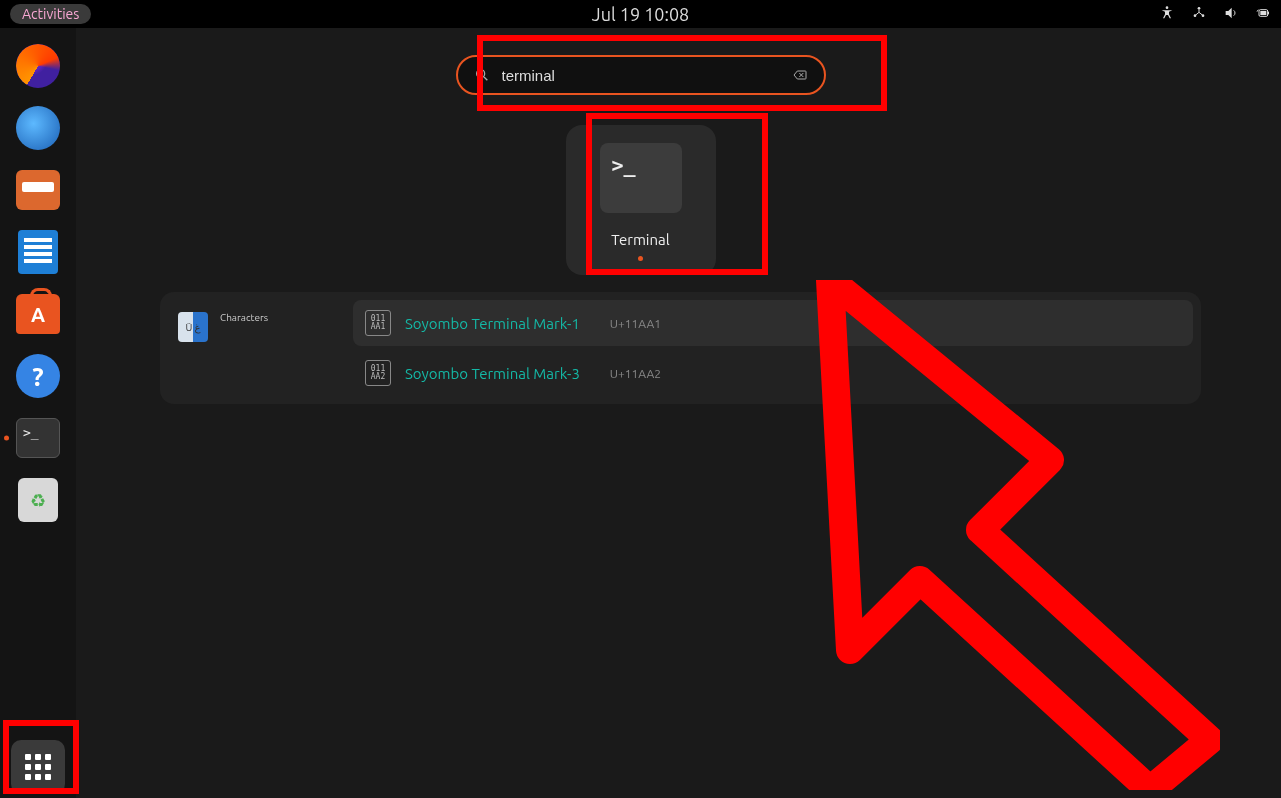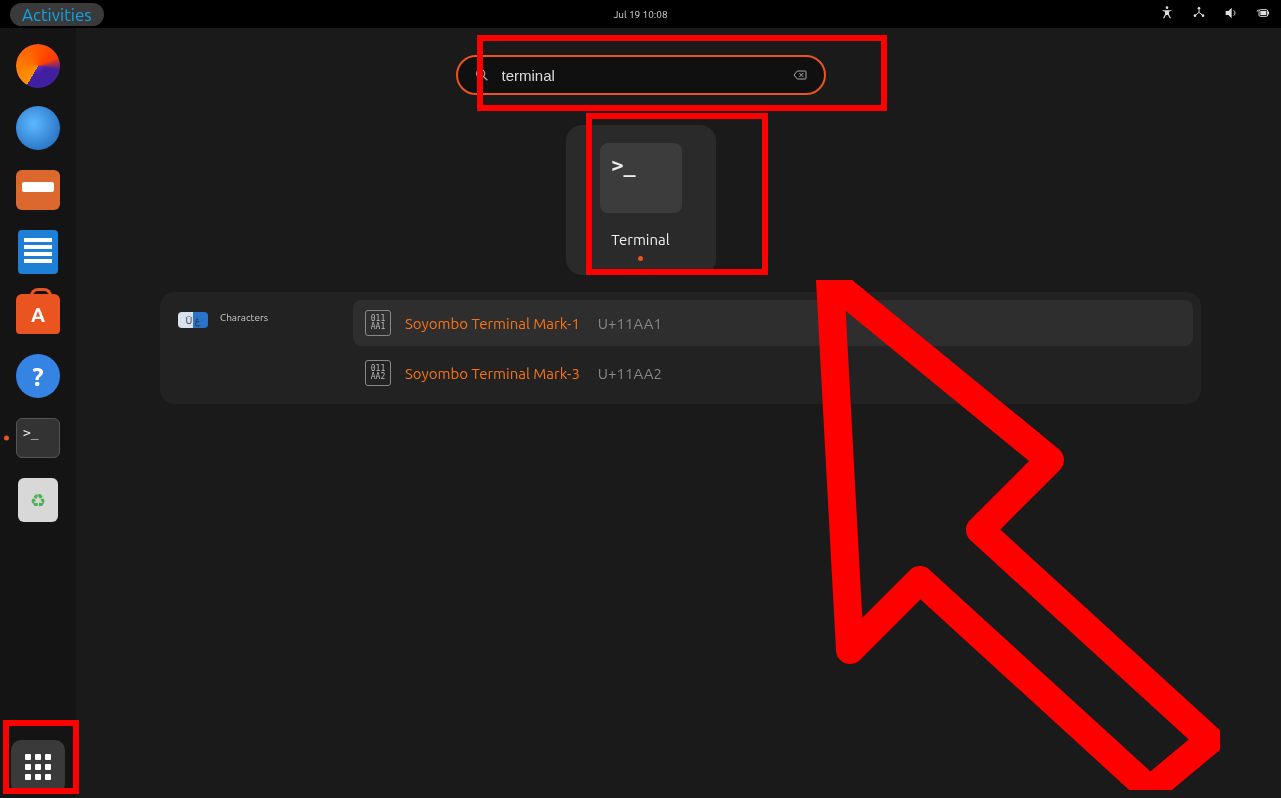--- a/index.html
+++ b/index.html
@@ -18,26 +18,26 @@
       background: #000;
       display: flex; align-items: center;
       padding: 0 10px;
       font-size: 13px;
       color: #ddd;
     }
     .activities-btn {
       background: #3a3a3a;
       border-radius: 12px;
       padding: 2px 12px;
-      font-size: 17px;
-      color: #0ea5e9;
+      font-size: 14px;
+      color: #f9a8d4;
     }
     .datetime {
       position: absolute; left: 50%; transform: translateX(-50%);
-      font-size: 10px; color: #ddd;
+      font-size: 18px; color: #ddd;
     }
     .topbar-right {
       margin-left: auto;
       display: flex; gap: 16px; align-items: center;
     }
     .topbar-right svg { width: 16px; height: 16px; fill: #ddd; }
 
     
     .dock {
       position: absolute; left: 0; top: 28px; bottom: 0;
@@ -119,43 +119,43 @@
       border-radius: 14px;
       padding: 8px;
       display:flex; gap: 10px;
     }
     .char-source {
       width: 175px;
       display:flex; align-items:flex-start; gap:12px;
       padding: 12px 10px;
     }
     .char-source-icon {
-      width: 30px; height: 16px;
+      width: 30px; height: 30px;
       background: linear-gradient(90deg, #d8e2ec 50%, #2a73cc 50%);
       border-radius: 4px;
       display:flex; align-items:center; justify-content:center;
       font-size:10px; color:#333;
     }
     .char-source-label { color:#ccc; font-size:10px; }
     .char-list { flex:1; display:flex; flex-direction:column; gap:4px; }
     .char-row {
       display:flex; align-items:center; gap:14px;
       padding: 10px 12px;
       border-radius: 8px;
     }
     .char-row:first-child { background: #2e2e2e; }
     .char-glyph {
       width: 26px; height: 26px;
       border: 1px solid #888; border-radius:3px;
       display:flex; align-items:center; justify-content:center;
       font-size: 8px; color:#bbb; font-family:monospace;
       line-height:1;
     }
-    .char-name { color:#f97316; font-size:15px; }
-    .char-code { color:#888; font-size:15px; margin-left: 4px; }
+    .char-name { color:#14b8a6; font-size:15px; }
+    .char-code { color:#888; font-size:12px; margin-left: 16px; }
 
     
     .red-box { position:absolute; border: 6px solid red; background: transparent; pointer-events:none; }
     .red-arrow { position:absolute; pointer-events:none; }
 
     
     .ic-firefox { width:44px; height:44px; border-radius:50%; background: radial-gradient(circle at 35% 35%, #a330ff 0%, #4020a0 40%); position:relative; overflow:hidden;}
     .ic-firefox::after{ content:''; position:absolute; inset:0; border-radius:50%; background: conic-gradient(from 210deg, #ff9500, #ff3b00 60%, transparent 70%);}
     .ic-thunderbird { width:44px; height:44px; border-radius:50%; background: radial-gradient(circle at 40% 40%, #5db9ff, #1a5fb4);}
     .ic-files { width:44px; height:40px; border-radius:6px; background:#dc682e; position:relative;}

